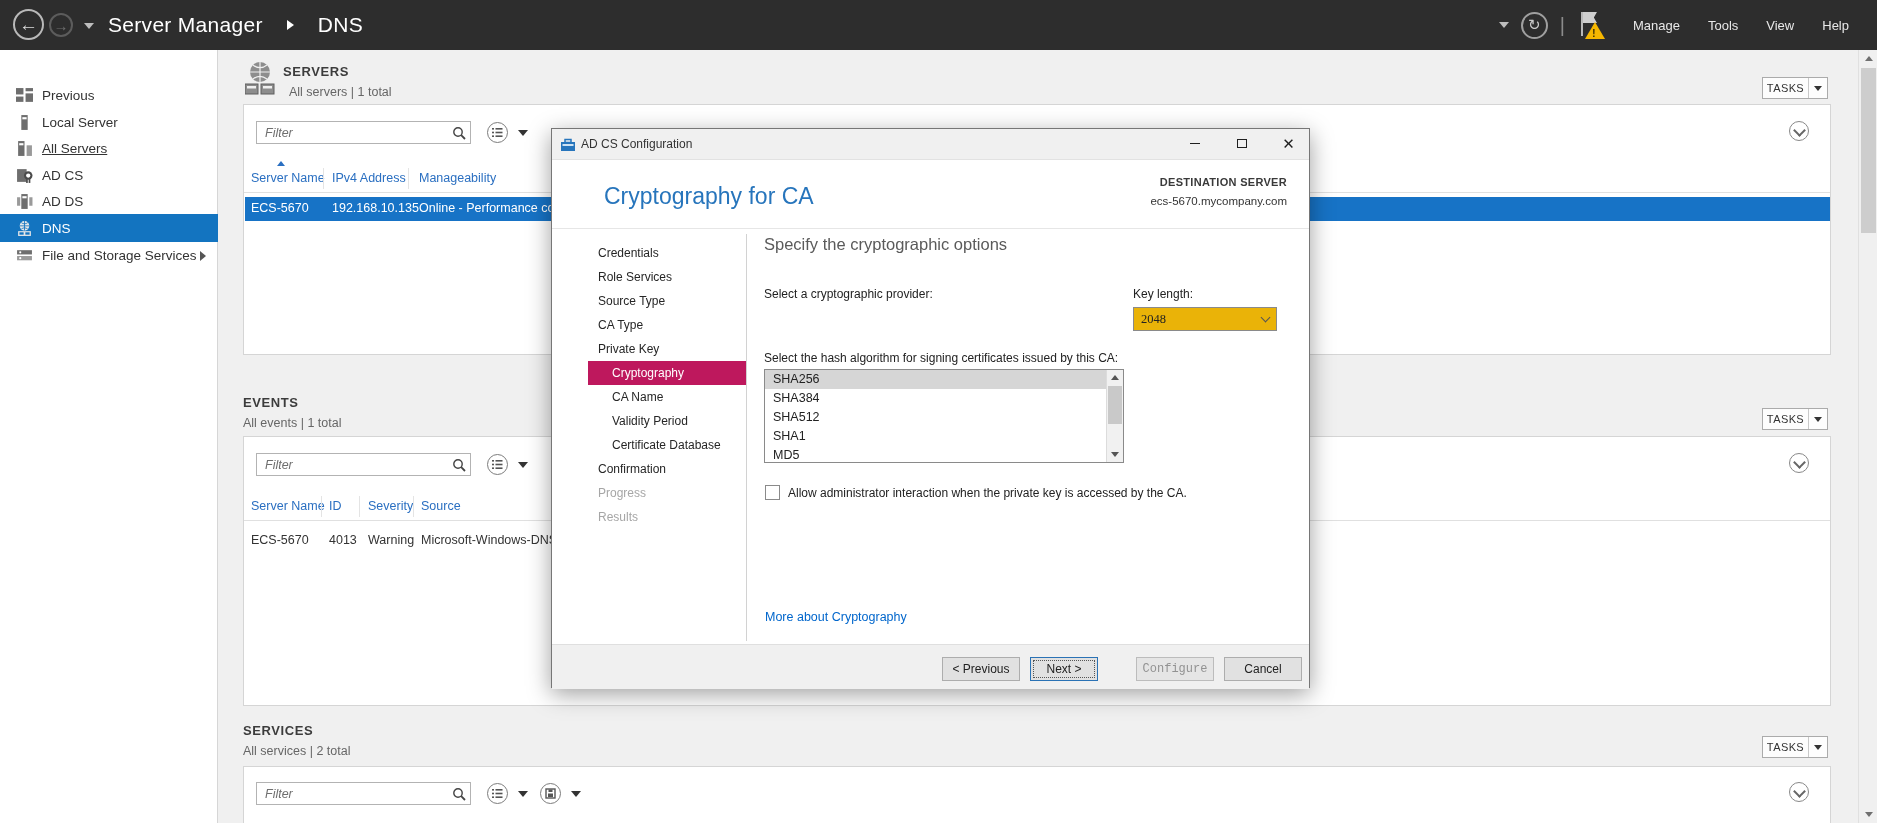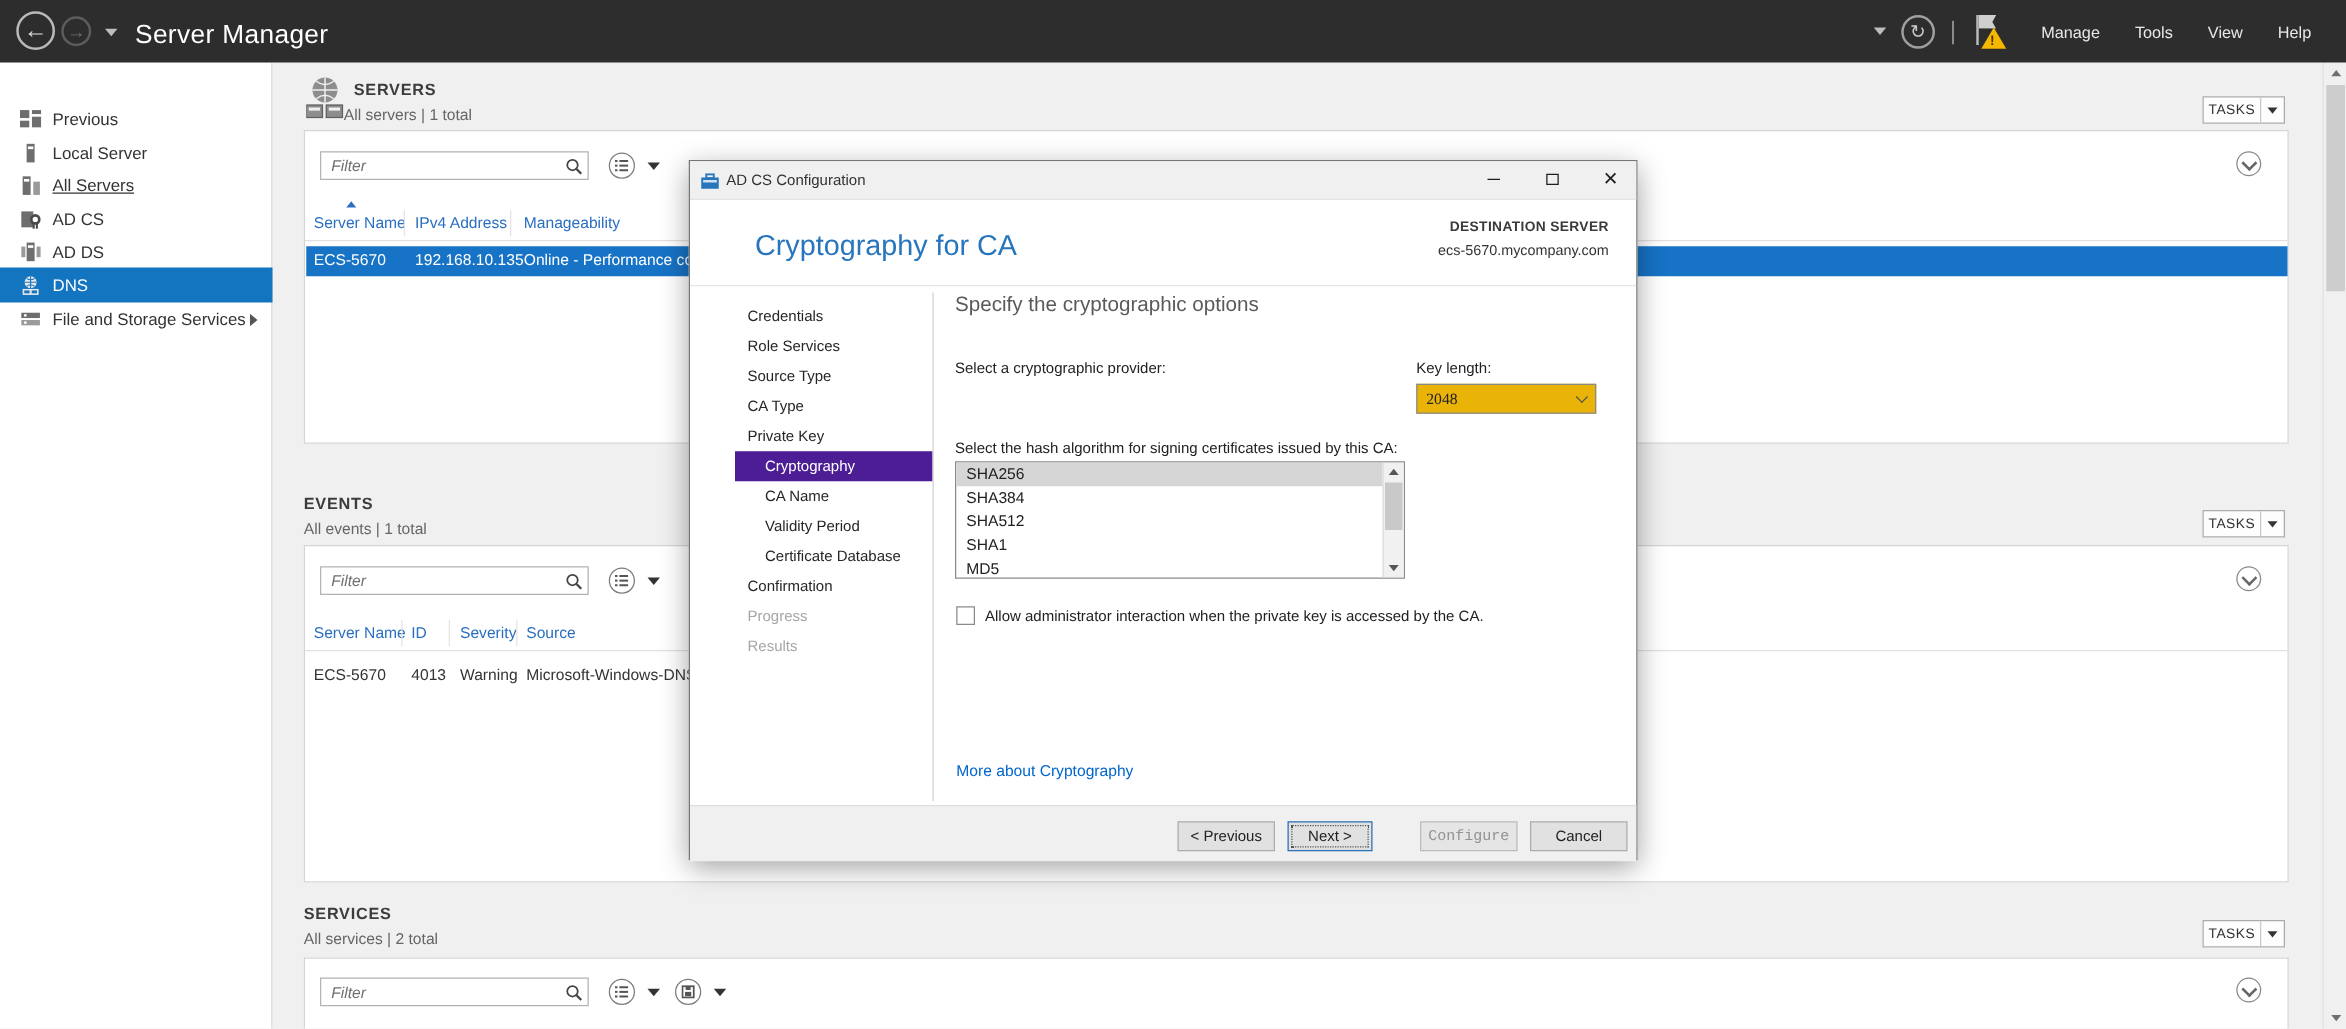--- a/index.html
+++ b/index.html
@@ -6,21 +6,21 @@
   html,body { width:1877px; height:823px; overflow:hidden; }
   body { font-family:"Liberation Sans", sans-serif; background:#f0f0f0; position:relative; }
   .abs { position:absolute; }
 
   
   .topbar { position:absolute; left:0; top:0; width:1877px; height:50px; background:#2d2d2d; z-index:50; }
   .navcircle { position:absolute; border-radius:50%; display:flex; align-items:center; justify-content:center; }
   .back-btn { left:13px; top:9px; width:31px; height:31px; border:2px solid #b9b9b9; color:#dcdcdc; font-size:19px; }
   .fwd-btn  { left:49px; top:13px; width:24px; height:24px; border:2px solid #5c5c5c; color:#6e6e6e; font-size:15px; }
   .caret-down { width:0; height:0; border-left:5px solid transparent; border-right:5px solid transparent; border-top:6px solid #bdbdbd; display:inline-block; }
-  .breadcrumb { position:absolute; left:108px; top:16px; height:50px; display:flex; align-items:center; gap:24px; color:#ffffff; font-size:21px; font-weight:300; letter-spacing:.3px;flex-direction:column; }
+  .breadcrumb { position:absolute; left:108px; top:0; height:50px; display:flex; align-items:center; gap:24px; color:#ffffff; font-size:21px; font-weight:300; letter-spacing:.3px; }
   .bc-sep { width:0; height:0; border-top:5px solid transparent; border-bottom:5px solid transparent; border-left:7px solid #ffffff; }
   .tb-right { position:absolute; right:0; top:0; height:50px; display:flex; align-items:center; color:#e8e8e8; font-size:13px; }
   .tb-menu { padding:0 14px; height:50px; display:flex; align-items:center; cursor:default; }
   .refresh-circle { width:27px; height:27px; border:2px solid #9f9f9f; border-radius:50%; color:#c9c9c9; font-size:15px; display:flex; align-items:center; justify-content:center; }
   .tb-pipe { color:#8b8b8b; font-size:20px; margin:0 10px 0 12px; font-weight:300; }
   .flag-wrap { position:relative; width:30px; height:30px; margin-right:14px; }
   .flag-pole { position:absolute; left:6px; top:2px; width:2px; height:24px; background:#b9b9b9; }
   .flag-cloth { position:absolute; left:8px; top:2px; width:14px; height:11px; background:#cfcfcf; clip-path:polygon(0 0,100% 0,78% 50%,100% 100%,0 100%); }
   .warn-tri { position:absolute; left:10px; top:12px; width:0; height:0; border-left:10px solid transparent; border-right:10px solid transparent; border-bottom:17px solid #f6b700; }
   .warn-ex { position:absolute; left:17px; top:17px; color:#4a3800; font-size:11px; font-weight:bold; z-index:2; }
@@ -73,21 +73,21 @@
   .wb-min-bar { width:10px; height:1.5px; background:#1f1f1f; }
   .wb-max-box { width:10px; height:9px; border:1.2px solid #1f1f1f; }
   .wb-close { font-size:15px; line-height:1; }
   .dlg-heading { position:absolute; left:52px; top:54px; font-size:23px; font-weight:300; color:#2775BC; }
   .dest-label { position:absolute; right:22px; top:47px; font-size:11px; font-weight:bold; color:#3a3a3a; letter-spacing:.3px; }
   .dest-server { position:absolute; right:22px; top:66px; font-size:11.5px; color:#333; }
   .dlg-hsep { position:absolute; left:0; top:99px; width:100%; height:1px; background:#e6e6e6; }
   .steps { position:absolute; left:36px; top:112px; width:158px; }
   .step { height:24px; display:flex; align-items:center; padding-left:10px; font-size:12px; color:#262626; cursor:default; }
   .step.sub { padding-left:24px; }
-  .step.active { background:#4c1d95; color:#ffffff; }
+  .step.active { background:#be185d; color:#ffffff; }
   .step.dim { color:#a6a6a6; }
   .steps-vsep { position:absolute; left:194px; top:105px; width:1px; height:407px; background:#d2d2d2; }
   .dlg-section-title { position:absolute; left:212px; top:106px; font-size:16.5px; font-weight:300; color:#5a5a5a; }
   .dlg-label { position:absolute; font-size:12px; color:#222; }
   .combo { position:absolute; height:24px; border:1px solid #8a8a8a; display:flex; align-items:center; font-size:12.5px; color:#222; }
   .combo .ctext { flex:1; padding-left:7px; white-space:nowrap; overflow:hidden; }
   .combo .cchev { width:22px; height:100%; display:flex; align-items:center; justify-content:center; }
   .thin-chev { width:7px; height:7px; border-right:1.4px solid #555; border-bottom:1.4px solid #555; transform:rotate(45deg); margin-top:-4px; }
   .listbox { position:absolute; left:212px; top:240px; width:360px; height:94px; border:1px solid #8a8a8a; background:#fff; overflow:hidden; }
   .lb-opt { height:19px; line-height:19px; padding-left:8px; font-size:12.5px; color:#222; width:calc(100% - 17px); white-space:nowrap; }
@@ -202,21 +202,21 @@
 
 <svg class="abs svgicon" style="left:245px;top:61px;" width="30" height="36" viewBox="0 0 30 36">
   <circle cx="15" cy="11" r="10" fill="#8d8d8d"></circle>
     <path d="M5 11h20M15 1v20M8 4c4.5 3.5 9.5 3.5 14 0M8 18c4.5-3.5 9.5-3.5 14 0" stroke="#f0f0f0" stroke-width="1.2" fill="none"></path>
   <rect x="0" y="23" width="13" height="10" fill="#8d8d8d" stroke="#5f5f5f"></rect>
     <rect x="16" y="23" width="13" height="10" fill="#8d8d8d" stroke="#5f5f5f"></rect>
     <rect x="2" y="25" width="9" height="2.5" fill="#f0f0f0"></rect>
     <rect x="18" y="25" width="9" height="2.5" fill="#f0f0f0"></rect>
 </svg>
 <div class="sec-title" style="left:283px;top:64px;">SERVERS</div>
-<div class="sec-sub" style="left:275px;top:85px;">All servers | 1 total</div>
+<div class="sec-sub" style="left:289px;top:85px;">All servers | 1 total</div>
 <div class="tasks-btn" style="left:1762px;top:77px;">
   <span class="tlabel">TASKS</span>
   <span class="tsep"></span>
     <span class="tcaret">
       <i></i>
     </span>
 </div>
 
 <div class="panel" style="left:243px;top:104px;width:1588px;height:251px;">
   <div class="filter-box" style="left:12px;top:16px;">

